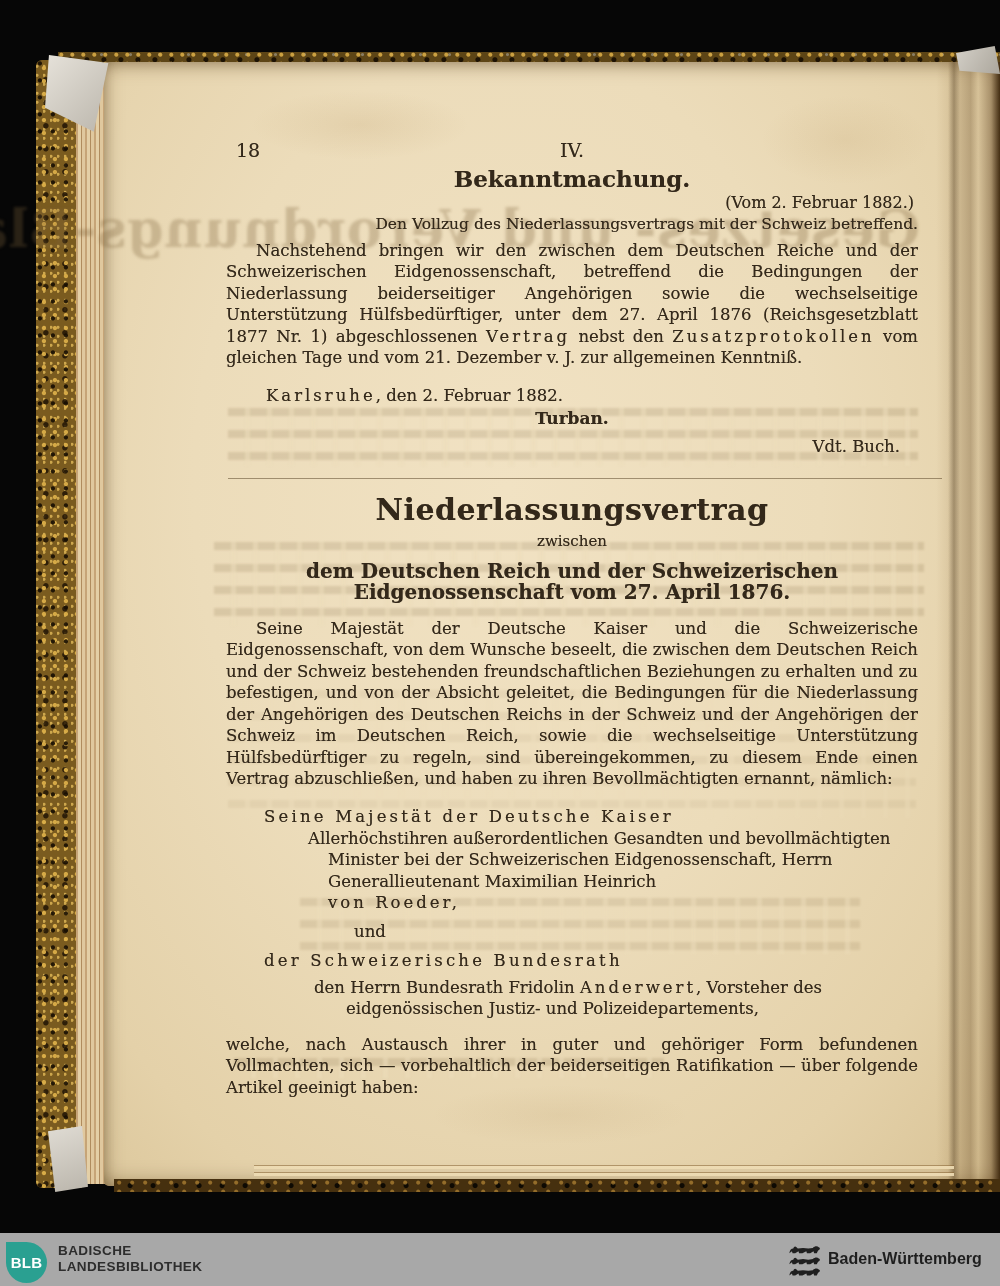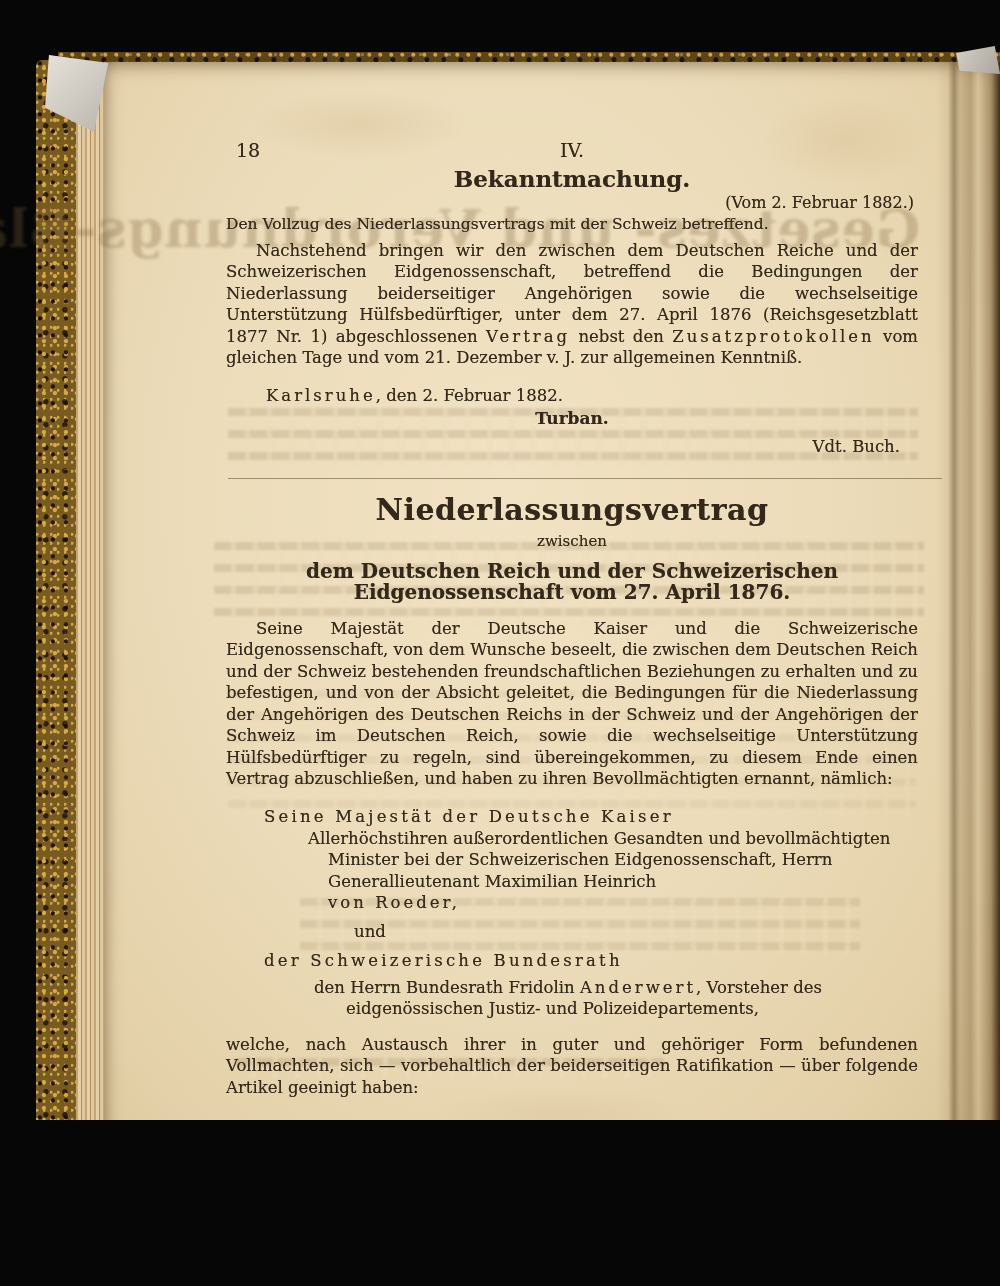--- a/index.html
+++ b/index.html
@@ -1,16 +1,16 @@
 <!DOCTYPE html>
 <html><head>
 <meta charset="utf-8">
 <style>
   html,body{margin:0;padding:0;background:#060606;}
-  .stage{position:relative;width:1000px;height:1120px;background:#060606;overflow:hidden;
+  .stage{position:relative;width:1000px;height:1286px;background:#060606;overflow:hidden;
          font-family:"DejaVu Serif", serif;}
 
   
   .book-top-edge{position:absolute;left:58px;top:52px;width:942px;height:15px;
     background-color:#5d4516;
     background-image:
       radial-gradient(circle at 30% 30%, rgba(215,170,70,.9) 0 1.5px, transparent 2.5px),
       radial-gradient(circle at 70% 70%, rgba(25,15,3,.95) 0 2px, transparent 3px),
       radial-gradient(circle at 50% 20%, rgba(180,180,175,.5) 0 1px, transparent 2px);
     background-size:11px 9px,17px 11px,29px 13px;}
@@ -75,21 +75,21 @@
 
   
   .content{position:absolute;left:226px;top:140px;width:692px;z-index:2;
     color:#33281a;font-size:16.5px;line-height:21.5px;text-align:justify;
     text-shadow:0 0 .4px rgba(51,40,26,.55);}
   .hdr-row{position:relative;height:24px;text-align:left;}
   .page-num{position:absolute;left:10px;top:0;font-size:19px;}
   .section-num{position:absolute;left:50%;transform:translateX(-50%);top:0;font-size:19px;}
   .doc-title{text-align:center;font-size:23px;font-weight:bold;margin-top:4px;}
   .date-note{text-align:right;font-size:16px;margin-top:2px;padding-right:4px;}
-  .subject{text-align:left;font-size:15.5px;margin-top:1px;}
+  .subject{text-align:right;font-size:15.5px;margin-top:1px;}
   .para1{margin-top:4px;text-indent:30px;}
   .sperr{letter-spacing:3px;}
   .place-line{margin-top:5px;text-indent:40px;text-align:left;}
   .ministry{text-align:center;margin-top:3px;}
   .sig{text-align:center;font-weight:bold;margin-top:1px;font-size:17px;}
   .countersig{text-align:right;padding-right:18px;margin-top:7px;}
   .rule{border:none;border-top:1.5px solid rgba(95,75,45,.55);margin:20px -24px 0 2px;}
   .treaty-title{text-align:center;font-size:30px;font-weight:bold;margin-top:20px;letter-spacing:.5px;}
   .between{text-align:center;font-size:15px;margin-top:11px;}
   .parties{text-align:center;font-size:20px;font-weight:bold;margin-top:8px;}

